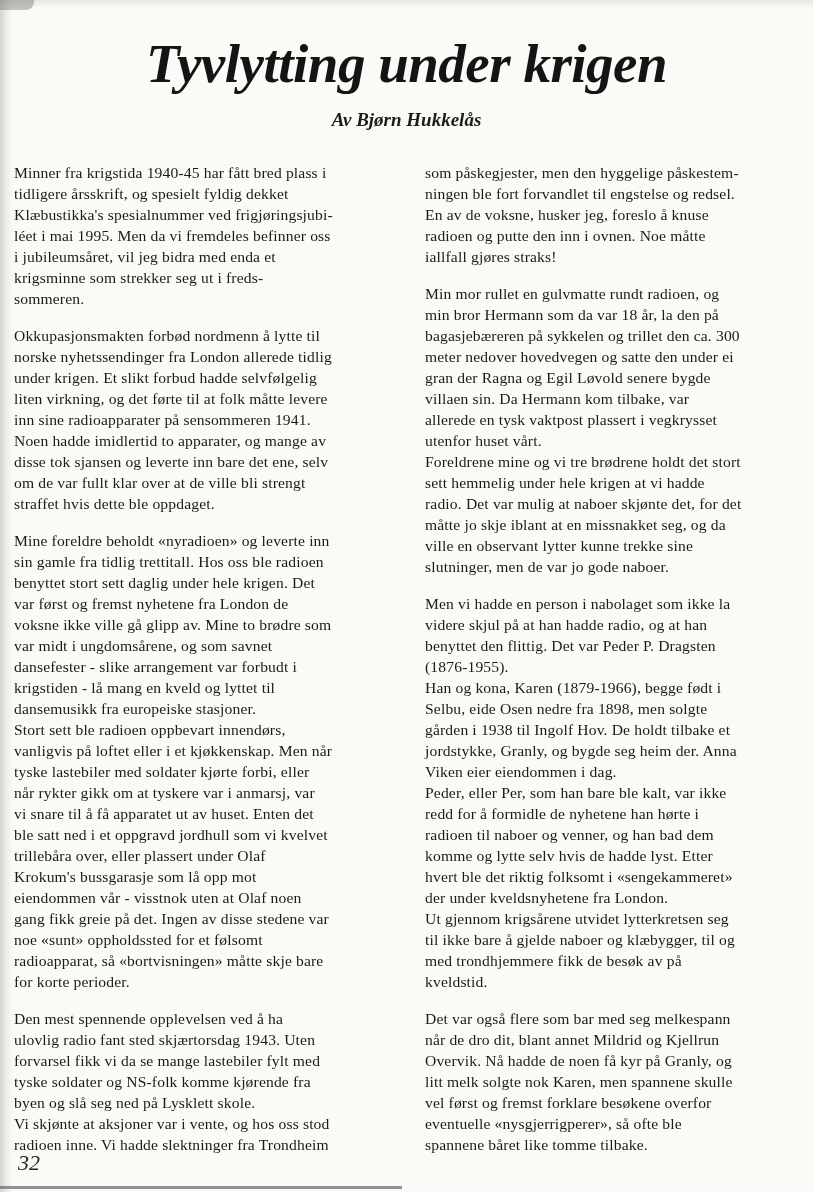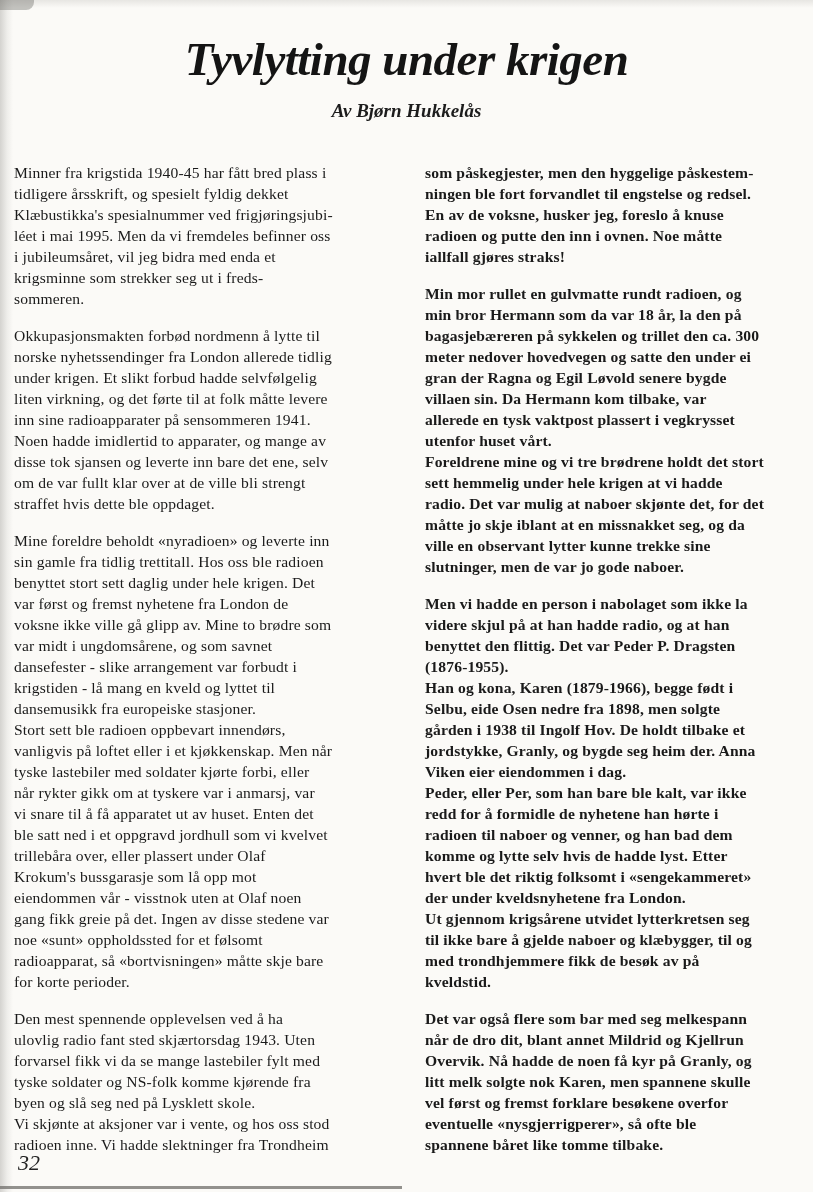--- a/index.html
+++ b/index.html
@@ -29,42 +29,42 @@
     pointer-events: none;
   }
   .bottom-streak {
     position: absolute; left: 0; top: 1186px; width: 402px; height: 3px;
     background: #6f6d6a; opacity: 0.75;
     pointer-events: none;
   }
   header { position: absolute; top: 32px; left: 0; width: 100%; text-align: center; }
   h1.title {
     margin: 0;
-    font-size: 47px;
+    font-size: 55px;
     font-style: italic;
     font-weight: 700;
     letter-spacing: -0.5px;
     color: #141414;
   }
   .byline {
     margin-top: 14px;
     font-size: 19px;
     font-style: italic;
     font-weight: 700;
     color: #1c1c1c;
   }
   .column {
     position: absolute;
     top: 146px;
     font-size: 15.6px;
     line-height: 21px;
     letter-spacing: 0.15px;
   }
   .column.left  { left: 14px;  width: 396px; }
-  .column.right { left: 425px; width: 382px; font-weight: bold; }
+  .column.right { left: 425px; width: 382px; }
   .para {
     white-space: pre-line;
     margin: 16px 0 11px 0;
   }
   .page-number {
     position: absolute;
     left: 18px;
     top: 1150px;
     font-size: 22px;
     font-style: italic;

